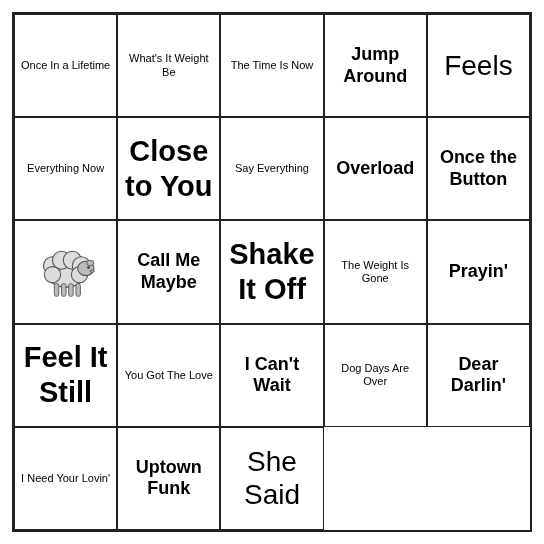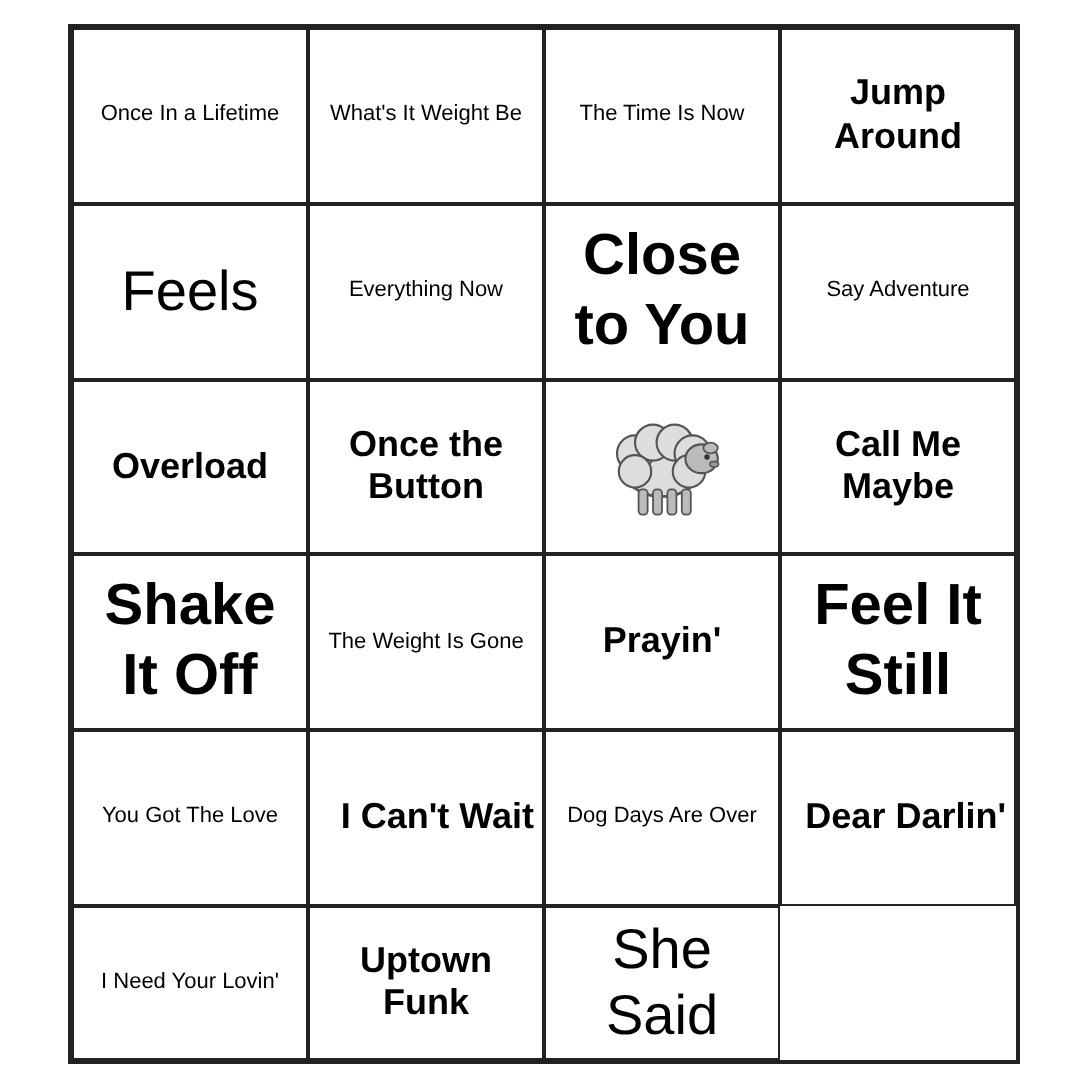--- a/index.html
+++ b/index.html
@@ -7,44 +7,44 @@
       background: #fff;
       display: flex;
       justify-content: center;
       align-items: center;
       width: 544px;
       height: 544px;
       font-family: Arial, sans-serif;
     }
     .bingo-card {
       border: 2px solid #222;
-      width: 476px;
+      width: 520px;
       height: 520px;
       display: grid;
-      grid-template-columns: repeat(4, 1fr);
+      grid-template-columns: repeat(5, 1fr);
       grid-template-rows: repeat(5, 1fr);
     }
     .cell {
       border: 1px solid #222;
       display: flex;
       justify-content: center;
       align-items: center;
       text-align: center;
       padding: 4px;
       line-height: 1.2;
       overflow: hidden;
     }
     .cell span {
       display: block;
       width: 100%;
       text-align: center;
     }
     .cell.small-text span { font-size: 11px; }
     .cell.medium-text span { font-size: 18px; font-weight: bold; }
-    .cell.large-text span { font-size: 18px; font-weight: bold; text-align: right; }
+    .cell.large-text span { font-size: 18px; font-weight: bold; }
     .cell.xlarge-text span { font-size: 29px; font-weight: bold; }
     .cell.xxlarge-text span { font-size: 28px; font-weight: normal; }
     .cell.sheep-cell { padding: 2px; }
     .sheep-svg { width: 72px; height: 72px; }
   </style>
 </head>
 <body>
 
 <div class="bingo-card">
 <div class="cell small-text">
@@ -62,21 +62,21 @@
     <div class="cell xxlarge-text">
       <span>Feels</span>
     </div>
     <div class="cell small-text">
       <span>Everything Now</span>
     </div>
     <div class="cell xlarge-text">
       <span>Close to You</span>
     </div>
     <div class="cell small-text">
-      <span>Say Adventure</span>
+      <span>Say Everything</span>
     </div>
     <div class="cell medium-text">
       <span>Overload</span>
     </div>
     <div class="cell medium-text">
       <span>Once the Button</span>
     </div>
     <div class="cell sheep-cell">
         <svg class="sheep-svg" viewBox="0 0 80 80" xmlns="http://www.w3.org/2000/svg">
 

